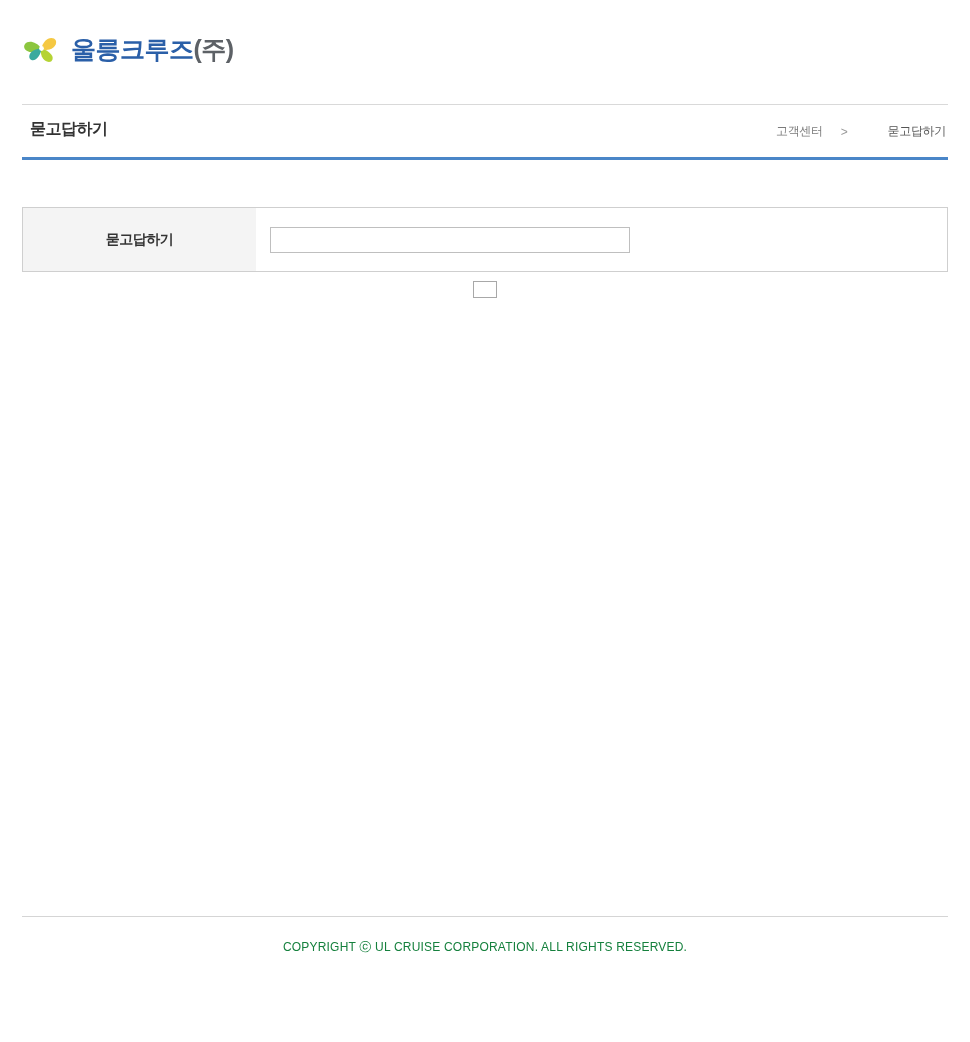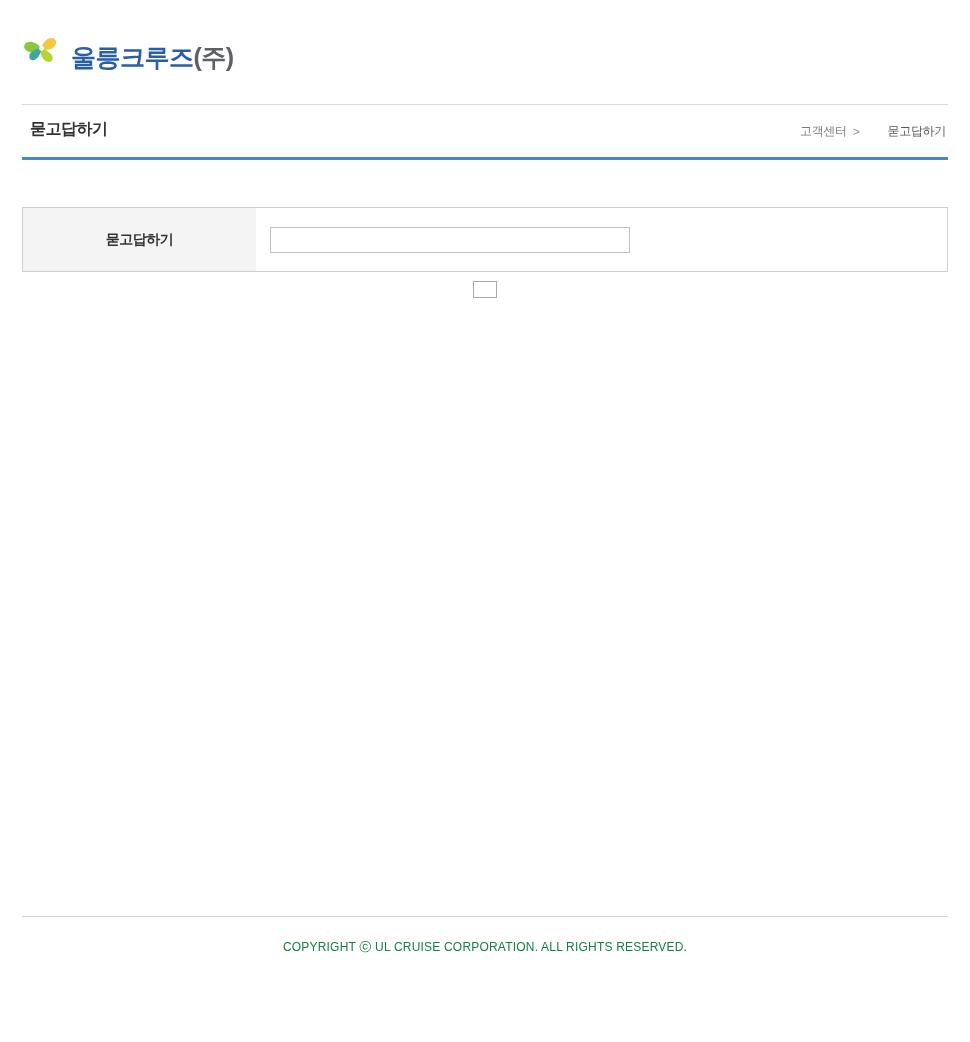--- a/index.html
+++ b/index.html
@@ -25,21 +25,21 @@
   .header {
     position: relative;
     height: 104px;
     background: #ffffff;
   }
   .logo-wrap {
     position: absolute;
     left: 22px;
     top: 28px;
     display: flex;
-    align-items: flex-end;
+    align-items: center;
     gap: 9px;
     text-decoration: none;
   }
   .logo-mark {
     width: 40px;
     height: 42px;
     position: relative;
     display: block;
   }
   .logo-text {
@@ -72,21 +72,21 @@
   }
   .breadcrumb {
     position: absolute;
     right: 2px;
     top: 18px;
     font-size: 12px;
     color: #7b7b7b;
     letter-spacing: -0.3px;
     display: flex;
     align-items: center;
-    gap: 4px;
+    gap: 16px;
   }
   .breadcrumb .crumb-sep {
     color: #9a9a9a;
     padding: 0 2px;
   }
   .breadcrumb .crumb-current {
     color: #555555;
     margin-left: 22px;
   }
 

